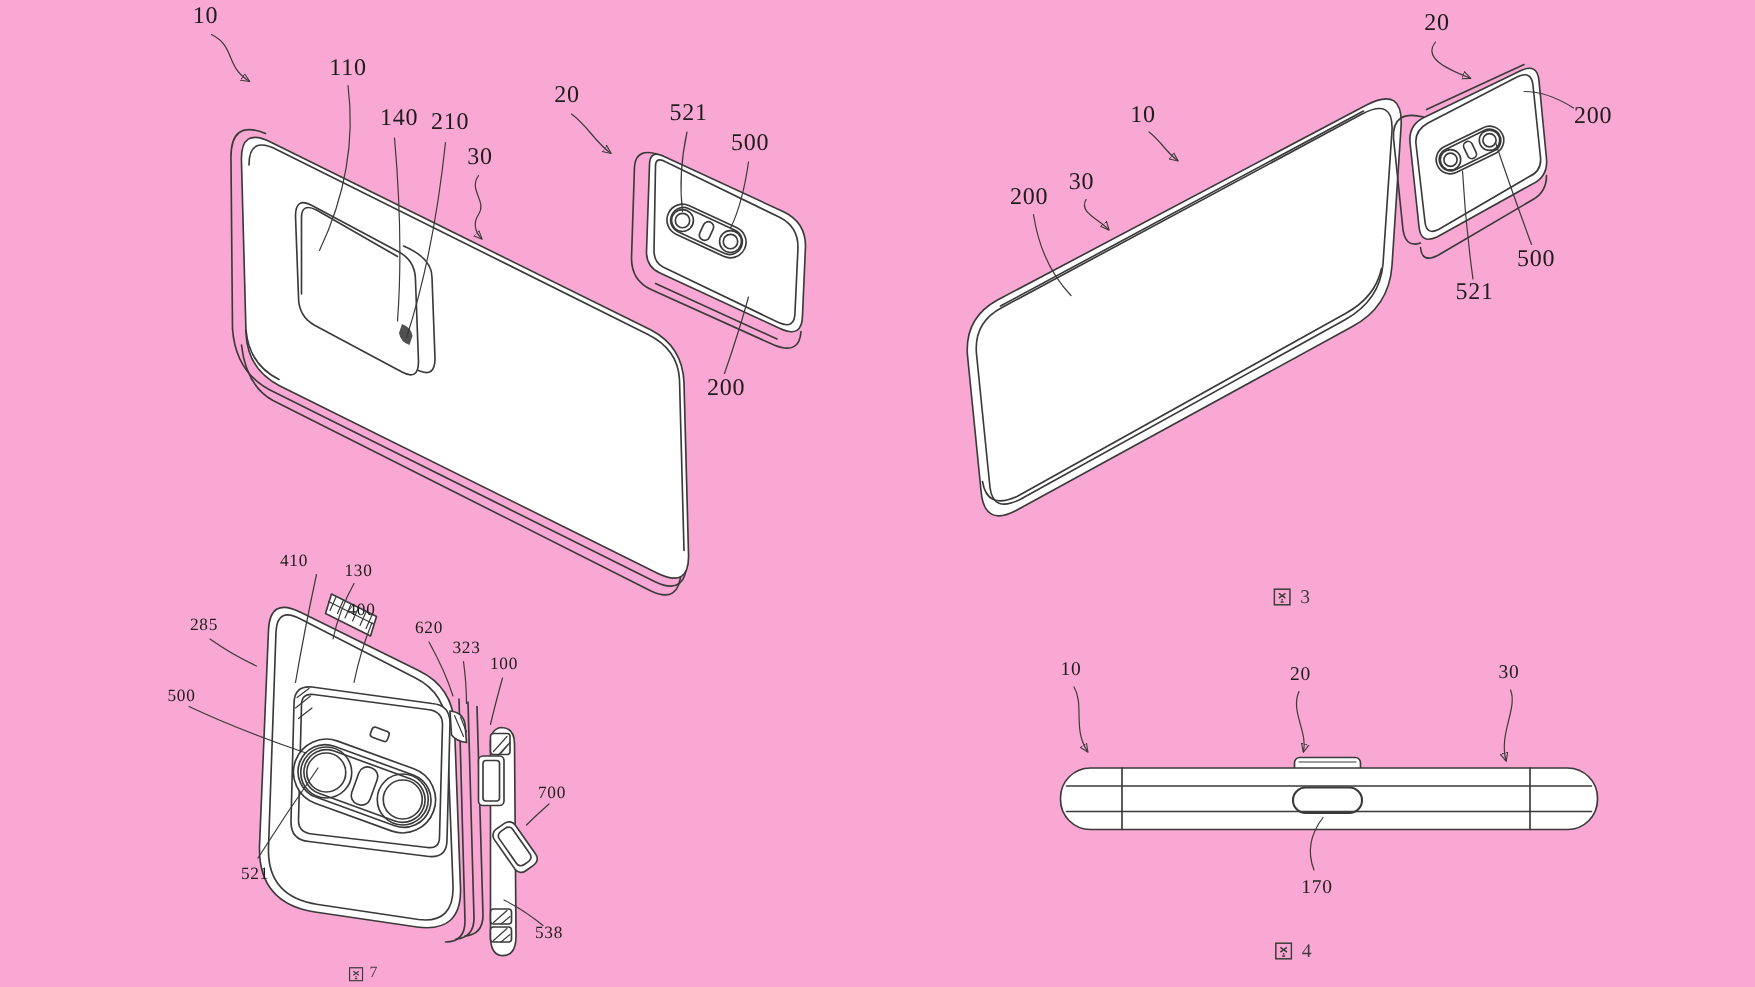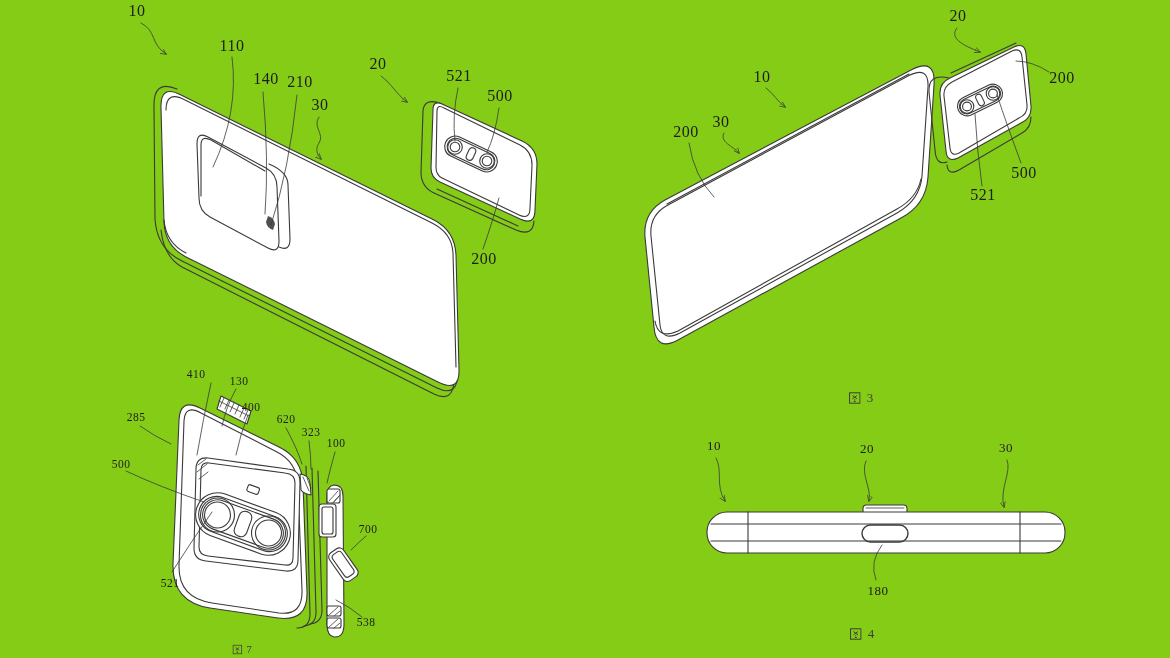--- a/index.html
+++ b/index.html
@@ -1,16 +1,16 @@
 <!DOCTYPE html>
 <html><head>
 <meta charset="utf-8">
 <style>
   html,body{margin:0;padding:0;background:#ffffff;}
-  #canvas{position:relative;width:1170px;height:658px;background:#84cc16;overflow:hidden;
+  #canvas{position:relative;width:1170px;height:658px;background:#f9a8d4;overflow:hidden;
           font-family:"Liberation Serif", serif;}
   .art{position:absolute;left:0;top:0;width:1170px;height:658px;}
   .art path,.art rect,.art circle,.art line{stroke:#3a3a3a;fill:none;stroke-width:1.1;
         stroke-linecap:round;stroke-linejoin:round;}
   .art .wf{fill:#ffffff;}
   .art .dk{fill:#4f4f4f;stroke:none;}
   .art .thin{stroke-width:0.8;}
   .art .bold{stroke-width:1.4;}
   .fig{position:absolute;left:0;top:0;width:100%;height:100%;pointer-events:none;}
   .ref{position:absolute;transform:translate(-50%,-50%);color:#1d1d1d;letter-spacing:0.5px;
@@ -204,42 +204,42 @@
         <path d="M3.8,3.6 L8.2,6.8 M8.2,3.6 L3.8,6.8 M6,7.4 L6,8.4 M5,9.4 L7,9.4"></path>
       </svg>
       <span>3</span>
     </div>
   </div>
 
   <div class="fig">
     <div class="ref f2" style="left:136px;top:417px">285</div>
     <div class="ref f2" style="left:196px;top:374px">410</div>
     <div class="ref f2" style="left:239px;top:381px">130</div>
-    <div class="ref f2" style="left:251px;top:407px">400</div>
+    <div class="ref f2" style="left:241px;top:407px">400</div>
     <div class="ref f2" style="left:286px;top:419px">620</div>
     <div class="ref f2" style="left:311px;top:432px">323</div>
     <div class="ref f2" style="left:336px;top:443px">100</div>
     <div class="ref f2" style="left:121px;top:464px">500</div>
     <div class="ref f2" style="left:170px;top:583px">521</div>
     <div class="ref f2" style="left:368px;top:529px">700</div>
     <div class="ref f2" style="left:366px;top:622px">538</div>
     <div class="cap cap-sm" style="left:242px;top:649px">
       <svg class="tu" width="10" height="10" viewBox="0 0 12 12">
         <rect x="0.8" y="0.8" width="10.4" height="10.4"></rect>
         <path d="M3.8,3.6 L8.2,6.8 M8.2,3.6 L3.8,6.8 M6,7.4 L6,8.4 M5,9.4 L7,9.4"></path>
       </svg>
       <span>7</span>
     </div>
   </div>
 
   <div class="fig">
     <div class="ref f3" style="left:714px;top:446px">10</div>
     <div class="ref f3" style="left:867px;top:449px">20</div>
     <div class="ref f3" style="left:1006px;top:448px">30</div>
-    <div class="ref f3" style="left:878px;top:591px">180</div>
+    <div class="ref f3" style="left:878px;top:591px">170</div>
     <div class="cap" style="left:862px;top:634px">
       <svg class="tu" width="12" height="12" viewBox="0 0 12 12">
         <rect x="0.8" y="0.8" width="10.4" height="10.4"></rect>
         <path d="M3.8,3.6 L8.2,6.8 M8.2,3.6 L3.8,6.8 M6,7.4 L6,8.4 M5,9.4 L7,9.4"></path>
       </svg>
       <span>4</span>
     </div>
   </div>
 
 </div>

